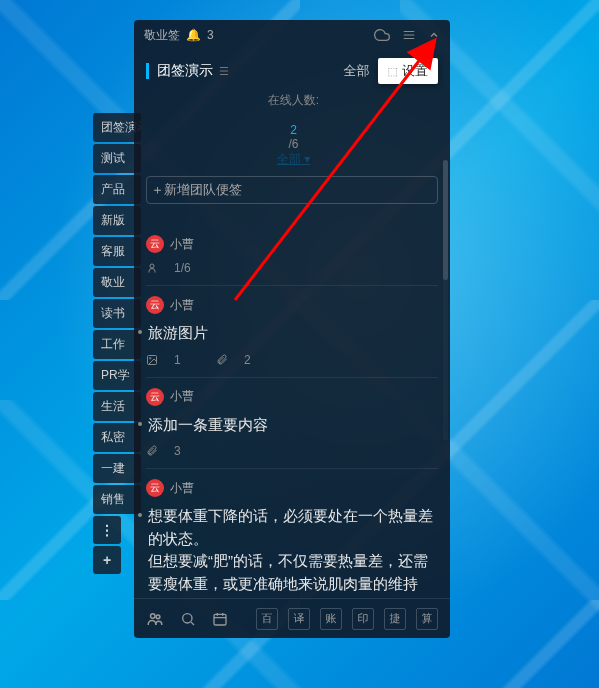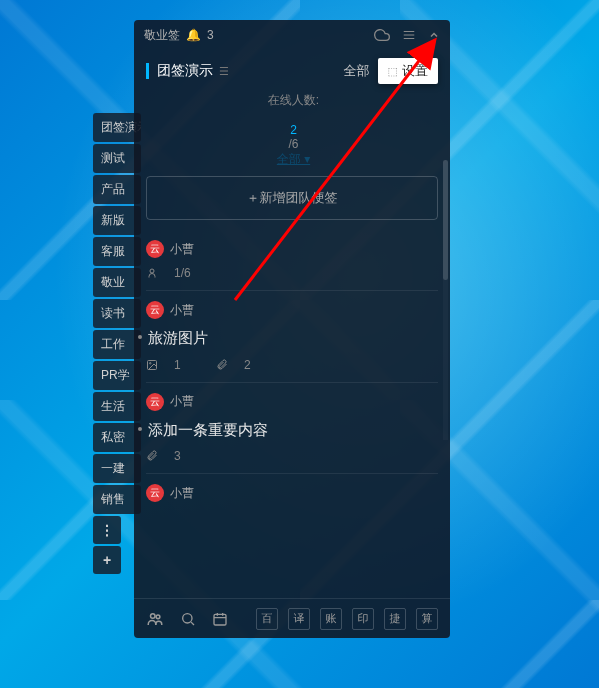--- a/index.html
+++ b/index.html
@@ -116,25 +116,25 @@
       padding: 2px 11px 8px 14px;
       font-size: 12px;
       color: #888;
       flex-direction: column;
     }
     .online-row .count-active { color: #00b7ff; }
     .online-row .spacer { flex: 1; }
     .online-row .all-mini { color: #0c4a6e; font-size: 12px; text-decoration: underline; }
     
     .add-note-btn {
-      margin: 0 12px 10px 12px;
+      margin: 0 12px 21px 12px;
       border: 1px solid rgba(255,255,255,0.2);
       border-radius: 4px;
-      padding: 12px;
-      text-align: center;
+      padding: 4px;
+      text-align: left;
       color: #aaa;
       font-size: 13px;
       cursor: pointer;
     }
     
     .notes-list {
       flex: 1;
       overflow-y: hidden;
       padding: 0 12px;
     }
@@ -352,20 +352,22 @@
           </svg>
         <span>3</span>
       </div>
     </div>
 
     <div class="note-item" style="border-bottom:none">
       <div class="note-author">
         <div class="avatar-badge">云</div>
         <span class="author-name">小曹</span>
       </div>
+      <div class="note-content" style="white-space:pre-wrap">想要体重下降的话，必须要处在一个热量差的状态。
+但想要减“肥”的话，不仅需要热量差，还需要瘦体重，或更准确地来说肌肉量的维持</div>
     </div>
   </div>
 
   <div class="scrollbar-track">
     <div class="scrollbar-thumb"></div>
   </div>
 
   <div class="bottom-bar">
     <div class="bottom-left">
       <svg width="18" height="18" viewBox="0 0 24 24" fill="none" stroke="#999" stroke-width="2">

